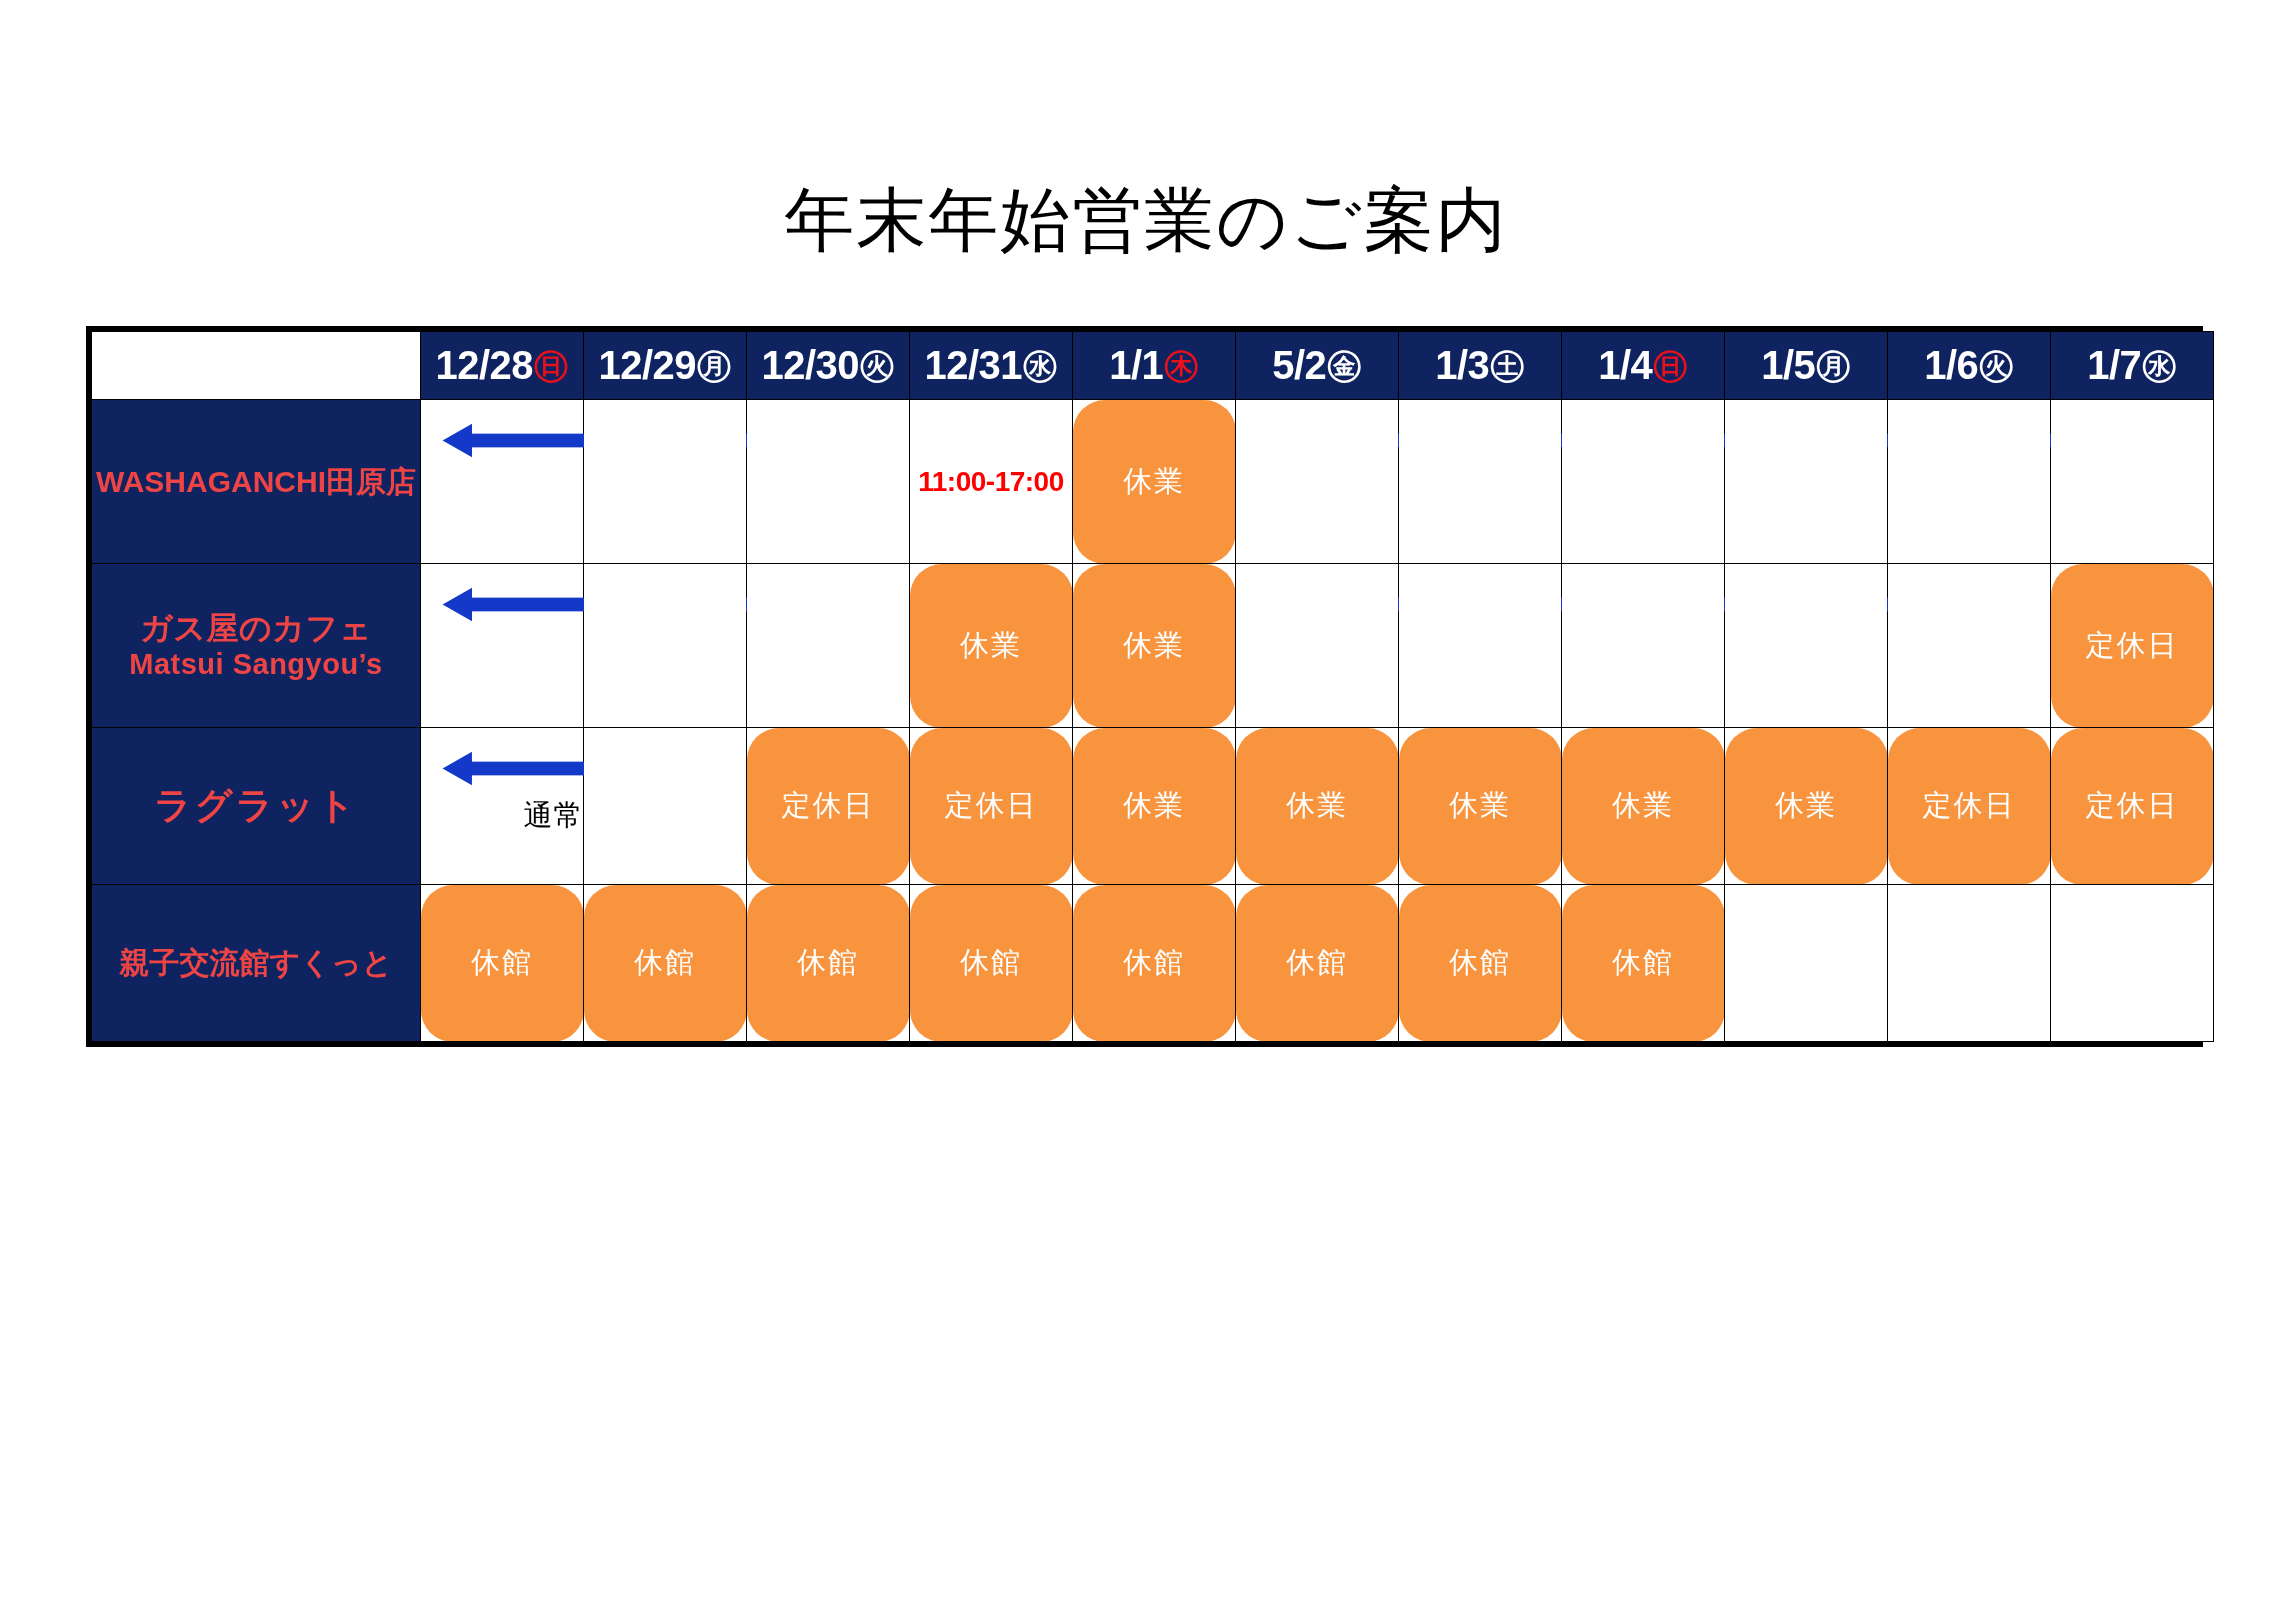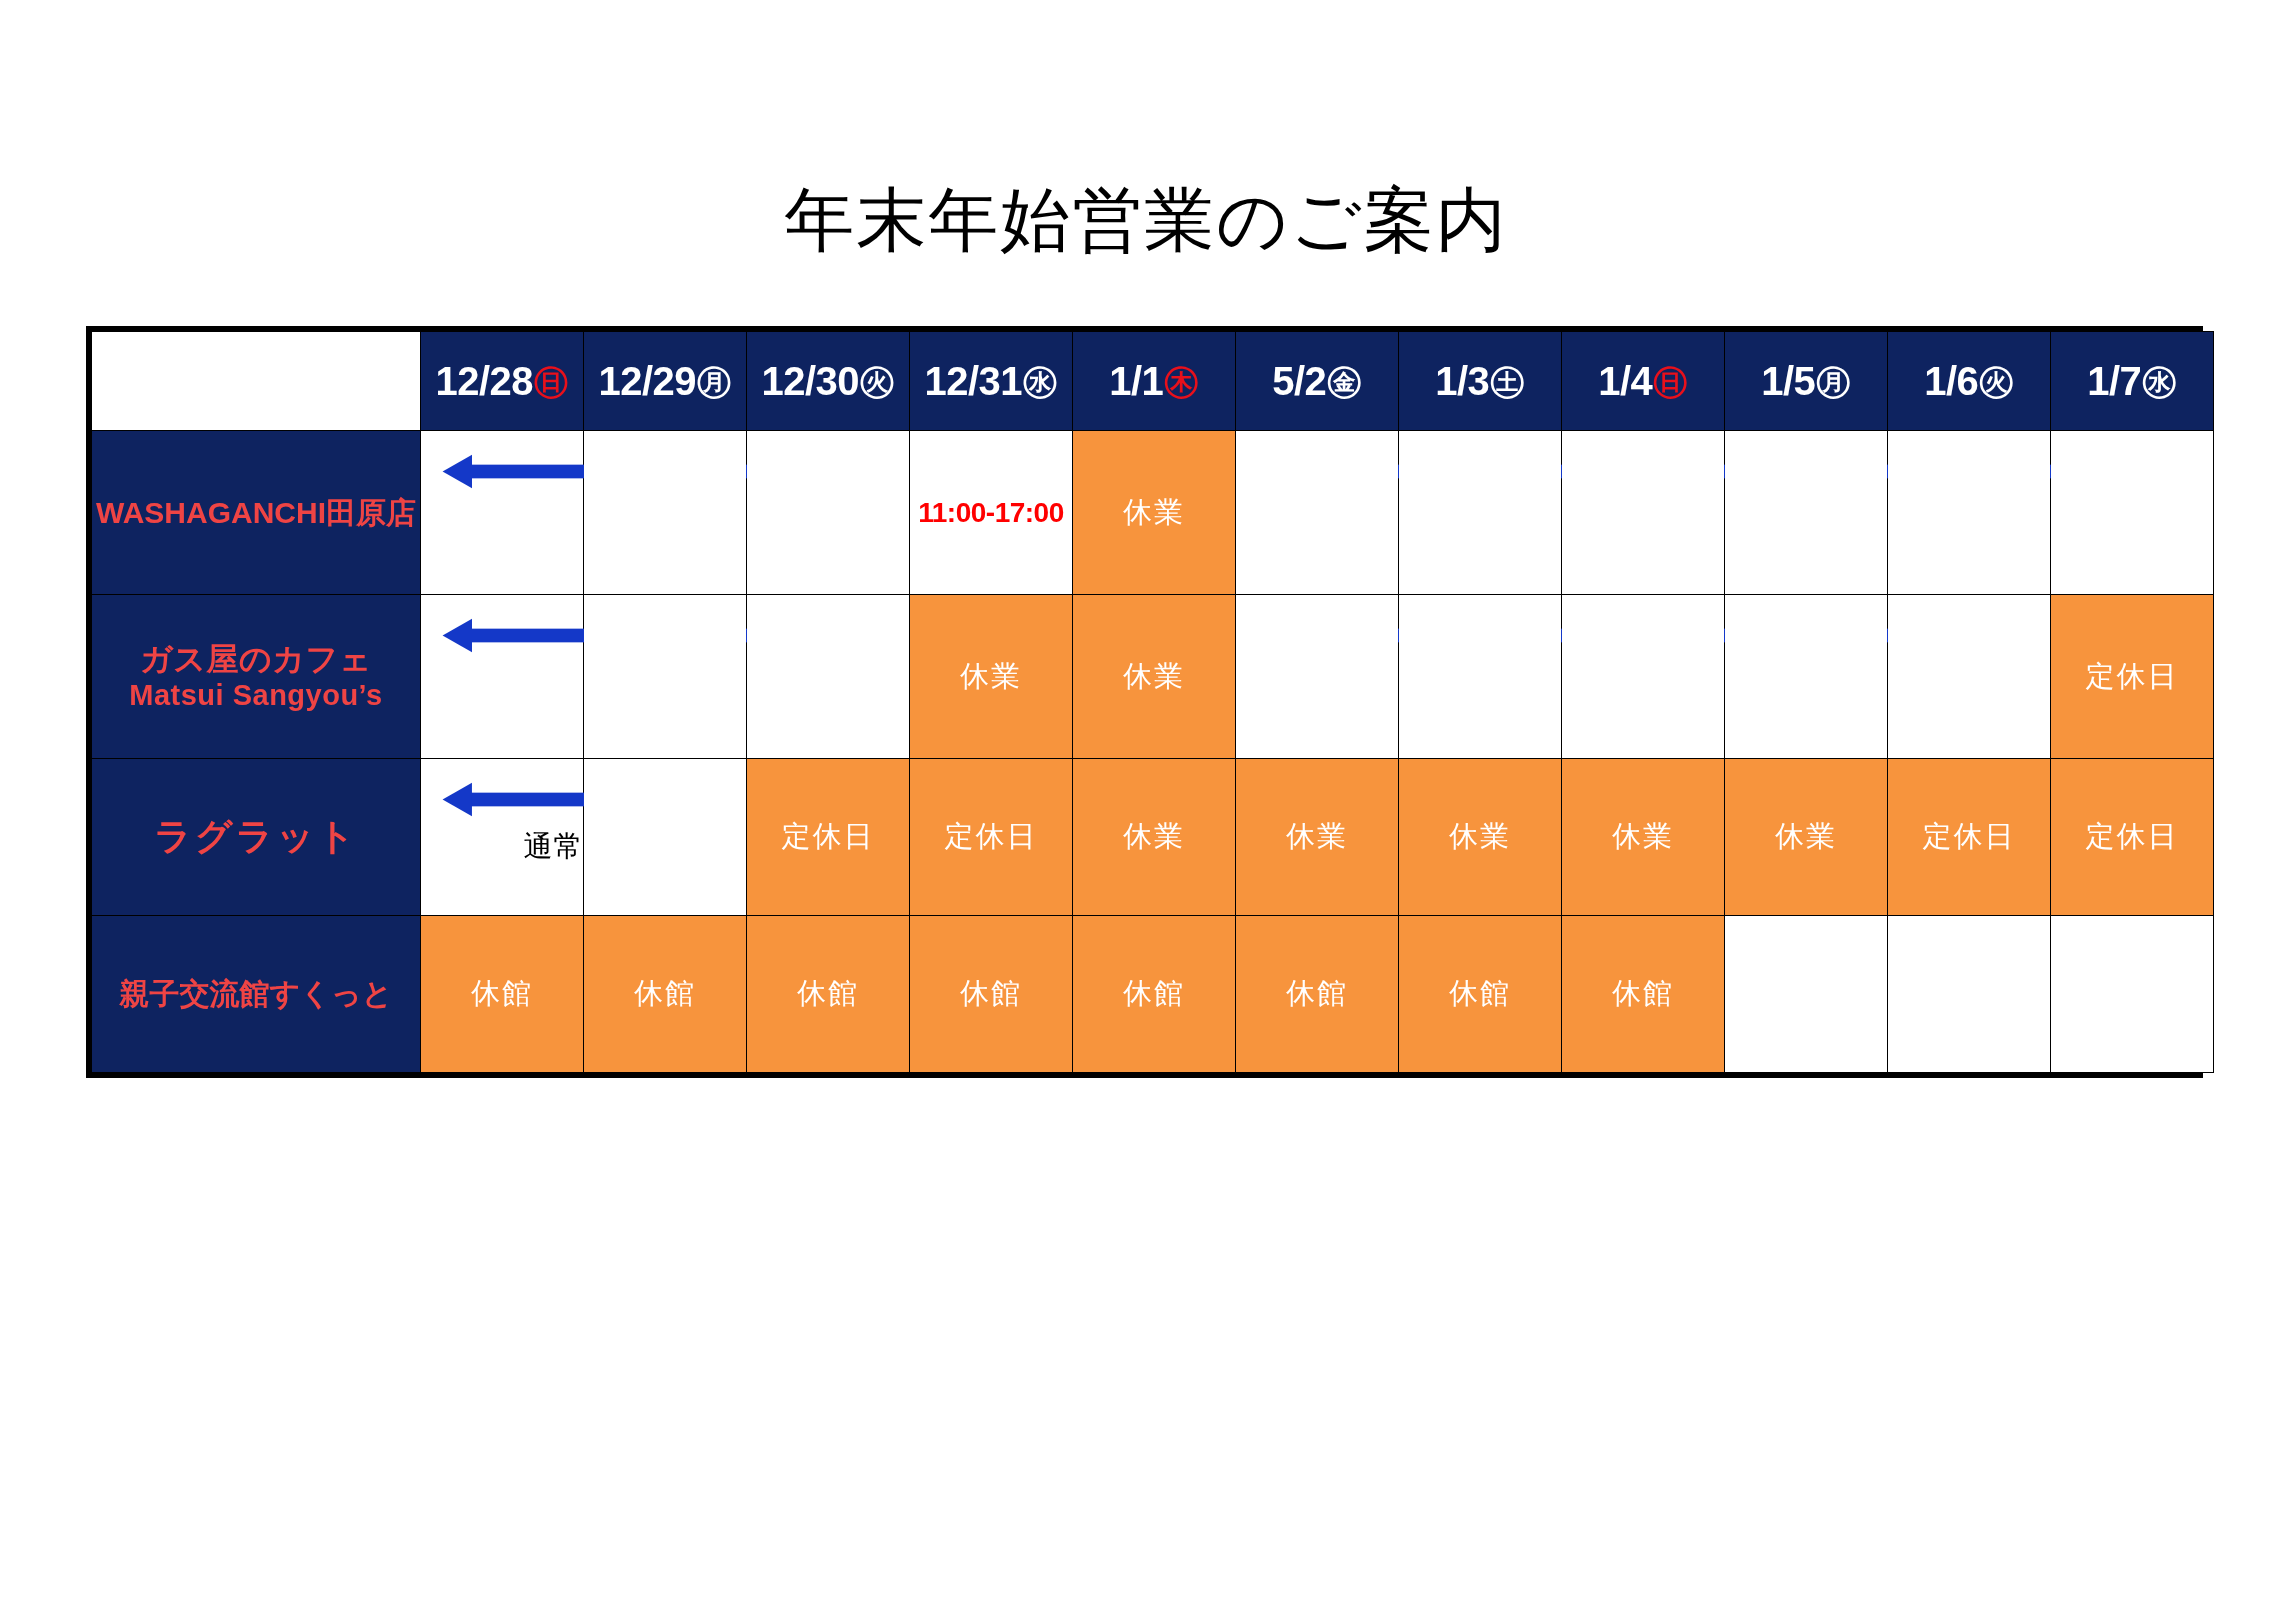--- a/index.html
+++ b/index.html
@@ -54,21 +54,21 @@
   table.schedule th {
     border: 1.6px solid #000000;
     padding: 0;
     margin: 0;
     text-align: center;
     vertical-align: middle;
     box-sizing: border-box;
   }
 
   
-  tr.header-row th { height: 99px; }
+  tr.header-row th { height: 68px; }
   th.corner-cell {
     background: #ffffff;
     border-right: 4.9px solid #000000;
   }
   th.day-head {
     background: #0e2360;
     color: #ffffff;
     font-size: 40px;
     font-weight: 700;
     font-family: "Liberation Sans", sans-serif;
@@ -122,21 +122,21 @@
     white-space: nowrap;
   }
 
   
   tr.data-row td { position: relative; }
   tr.r1 td, tr.r2 td { height: 164px; }
   tr.r3 td { height: 157px; }
   tr.r4 td { height: 157px; }
 
   td.cell-white  { background: #ffffff; }
-  td.cell-orange { background: #f7943d; }
+  td.cell-orange { background: #f7943d; border-radius: 32px; }
 
   .status-text {
     font-family: "DejaVu Sans", sans-serif;
     font-size: 29px;
     color: #ffffff;
     letter-spacing: 2px;
     font-weight: 400;
     display: inline-block;
   }
   .time-alert {

